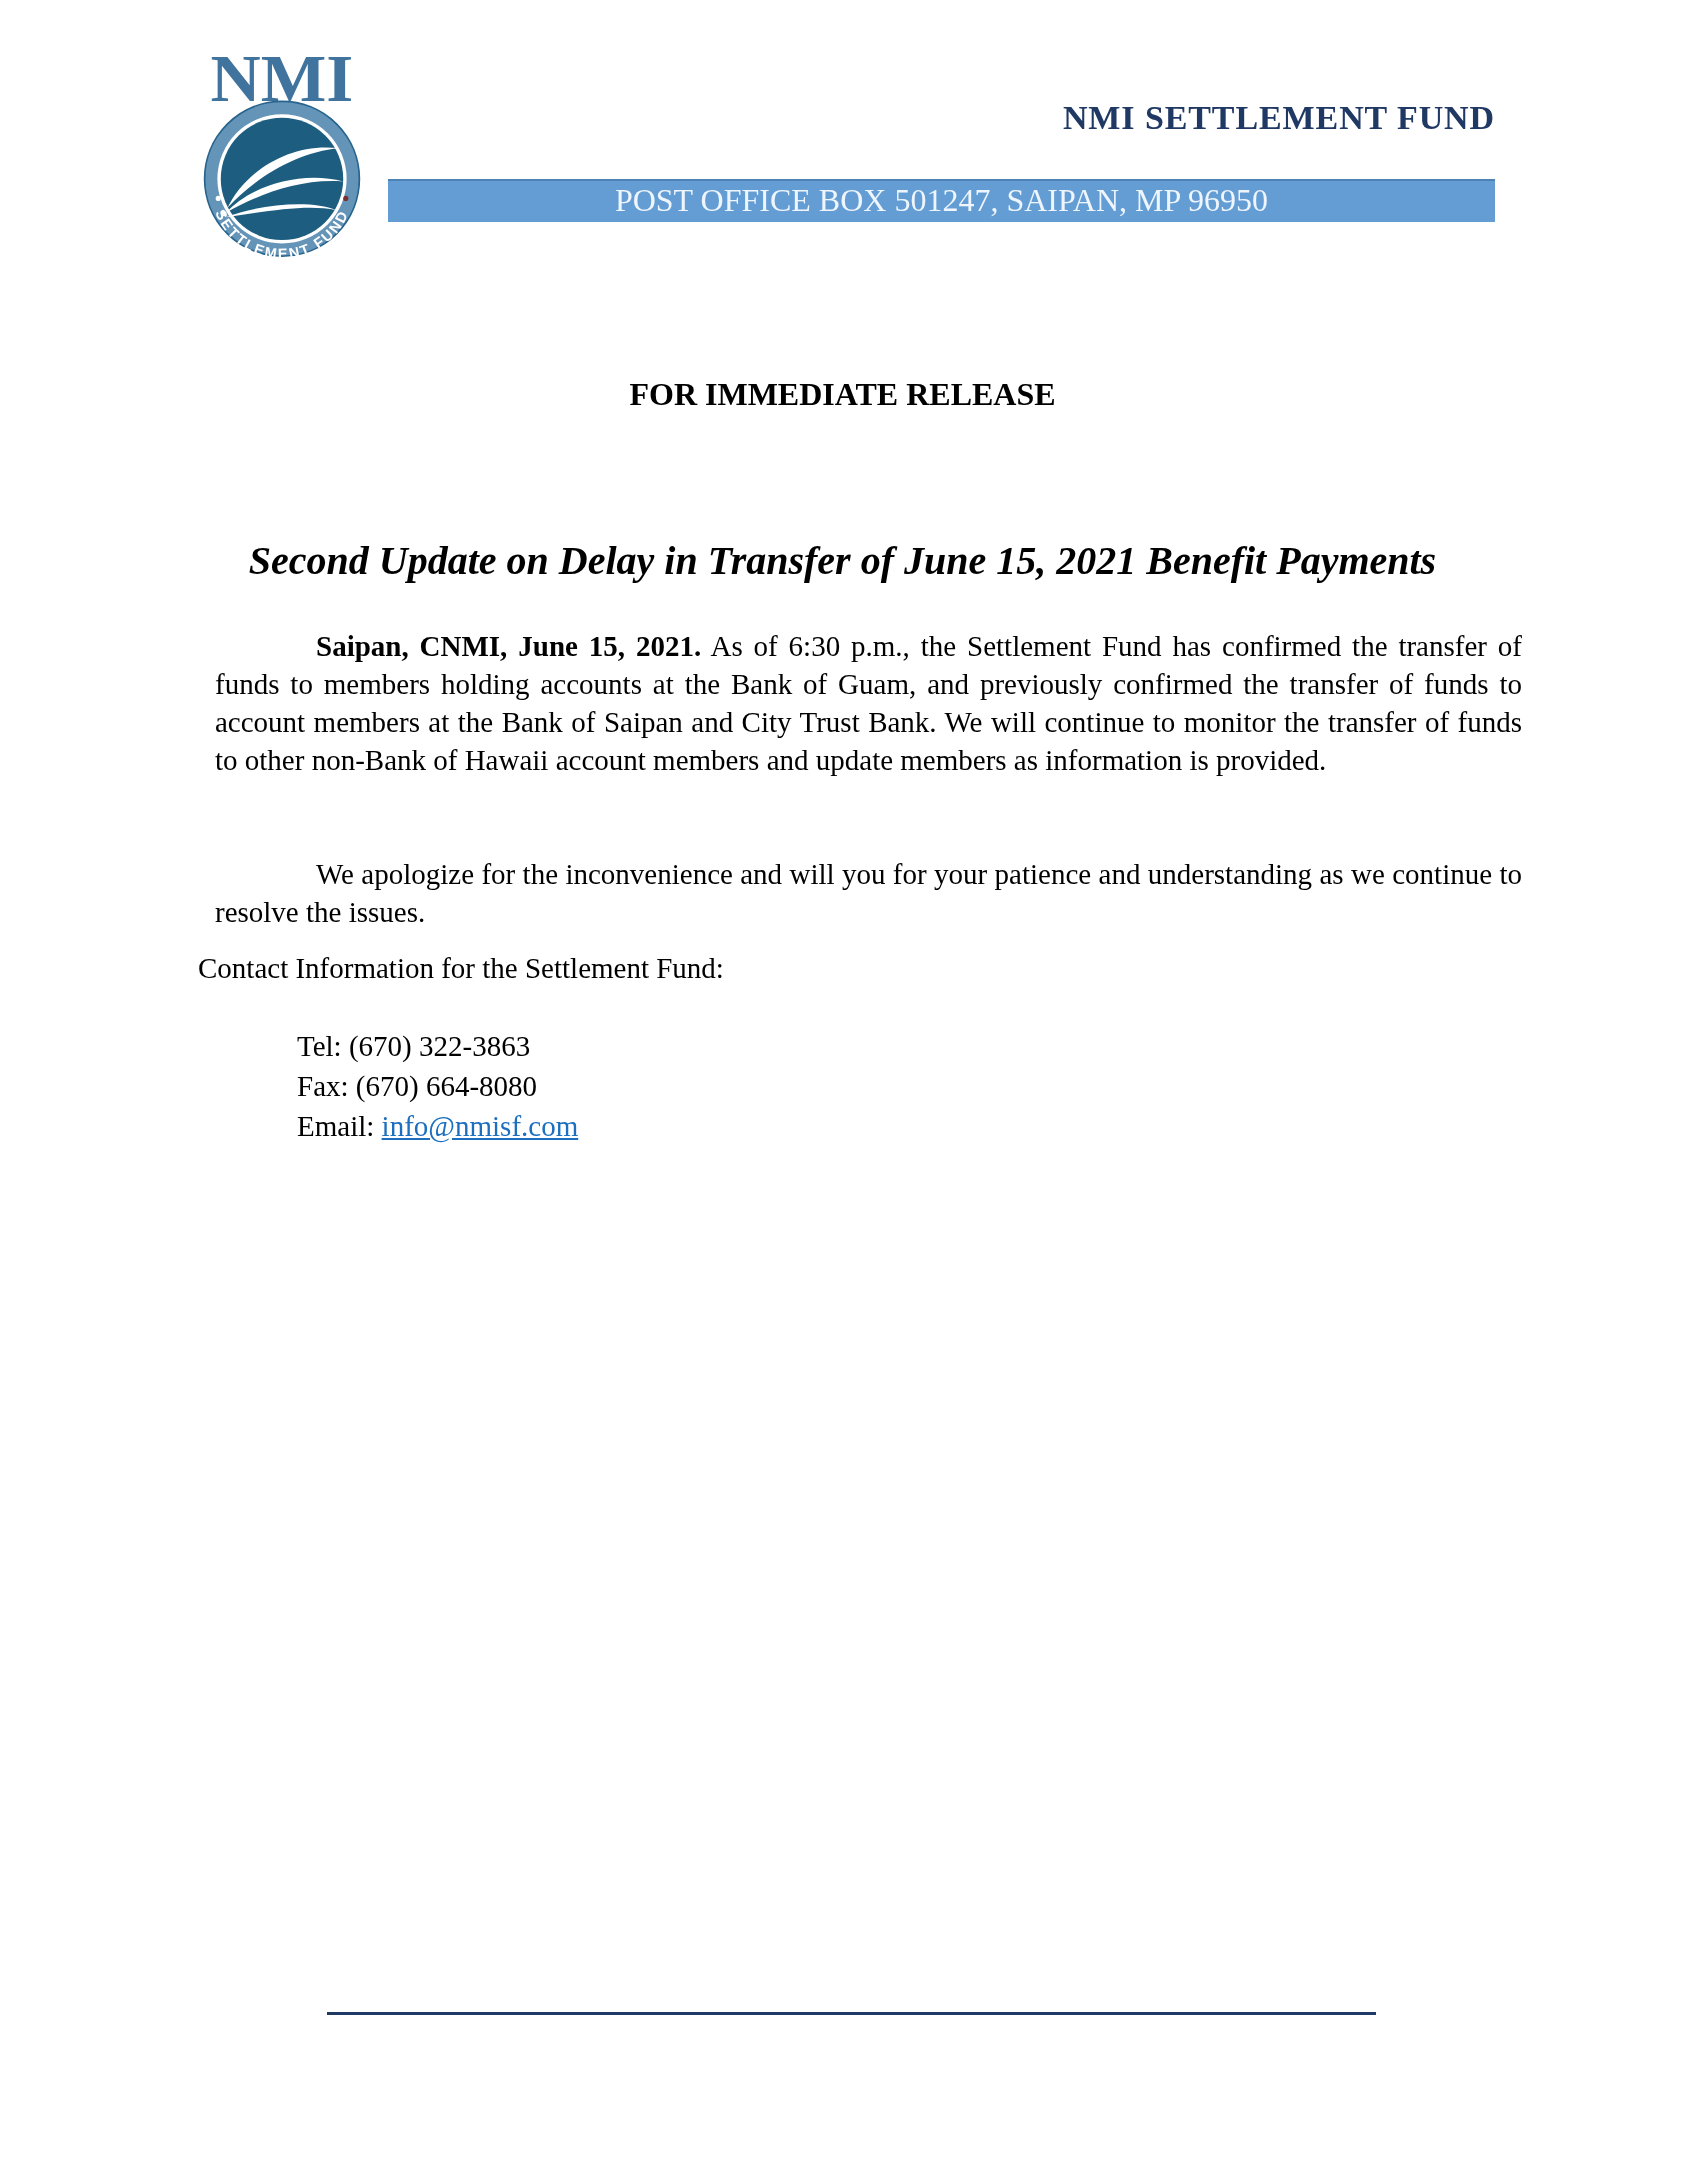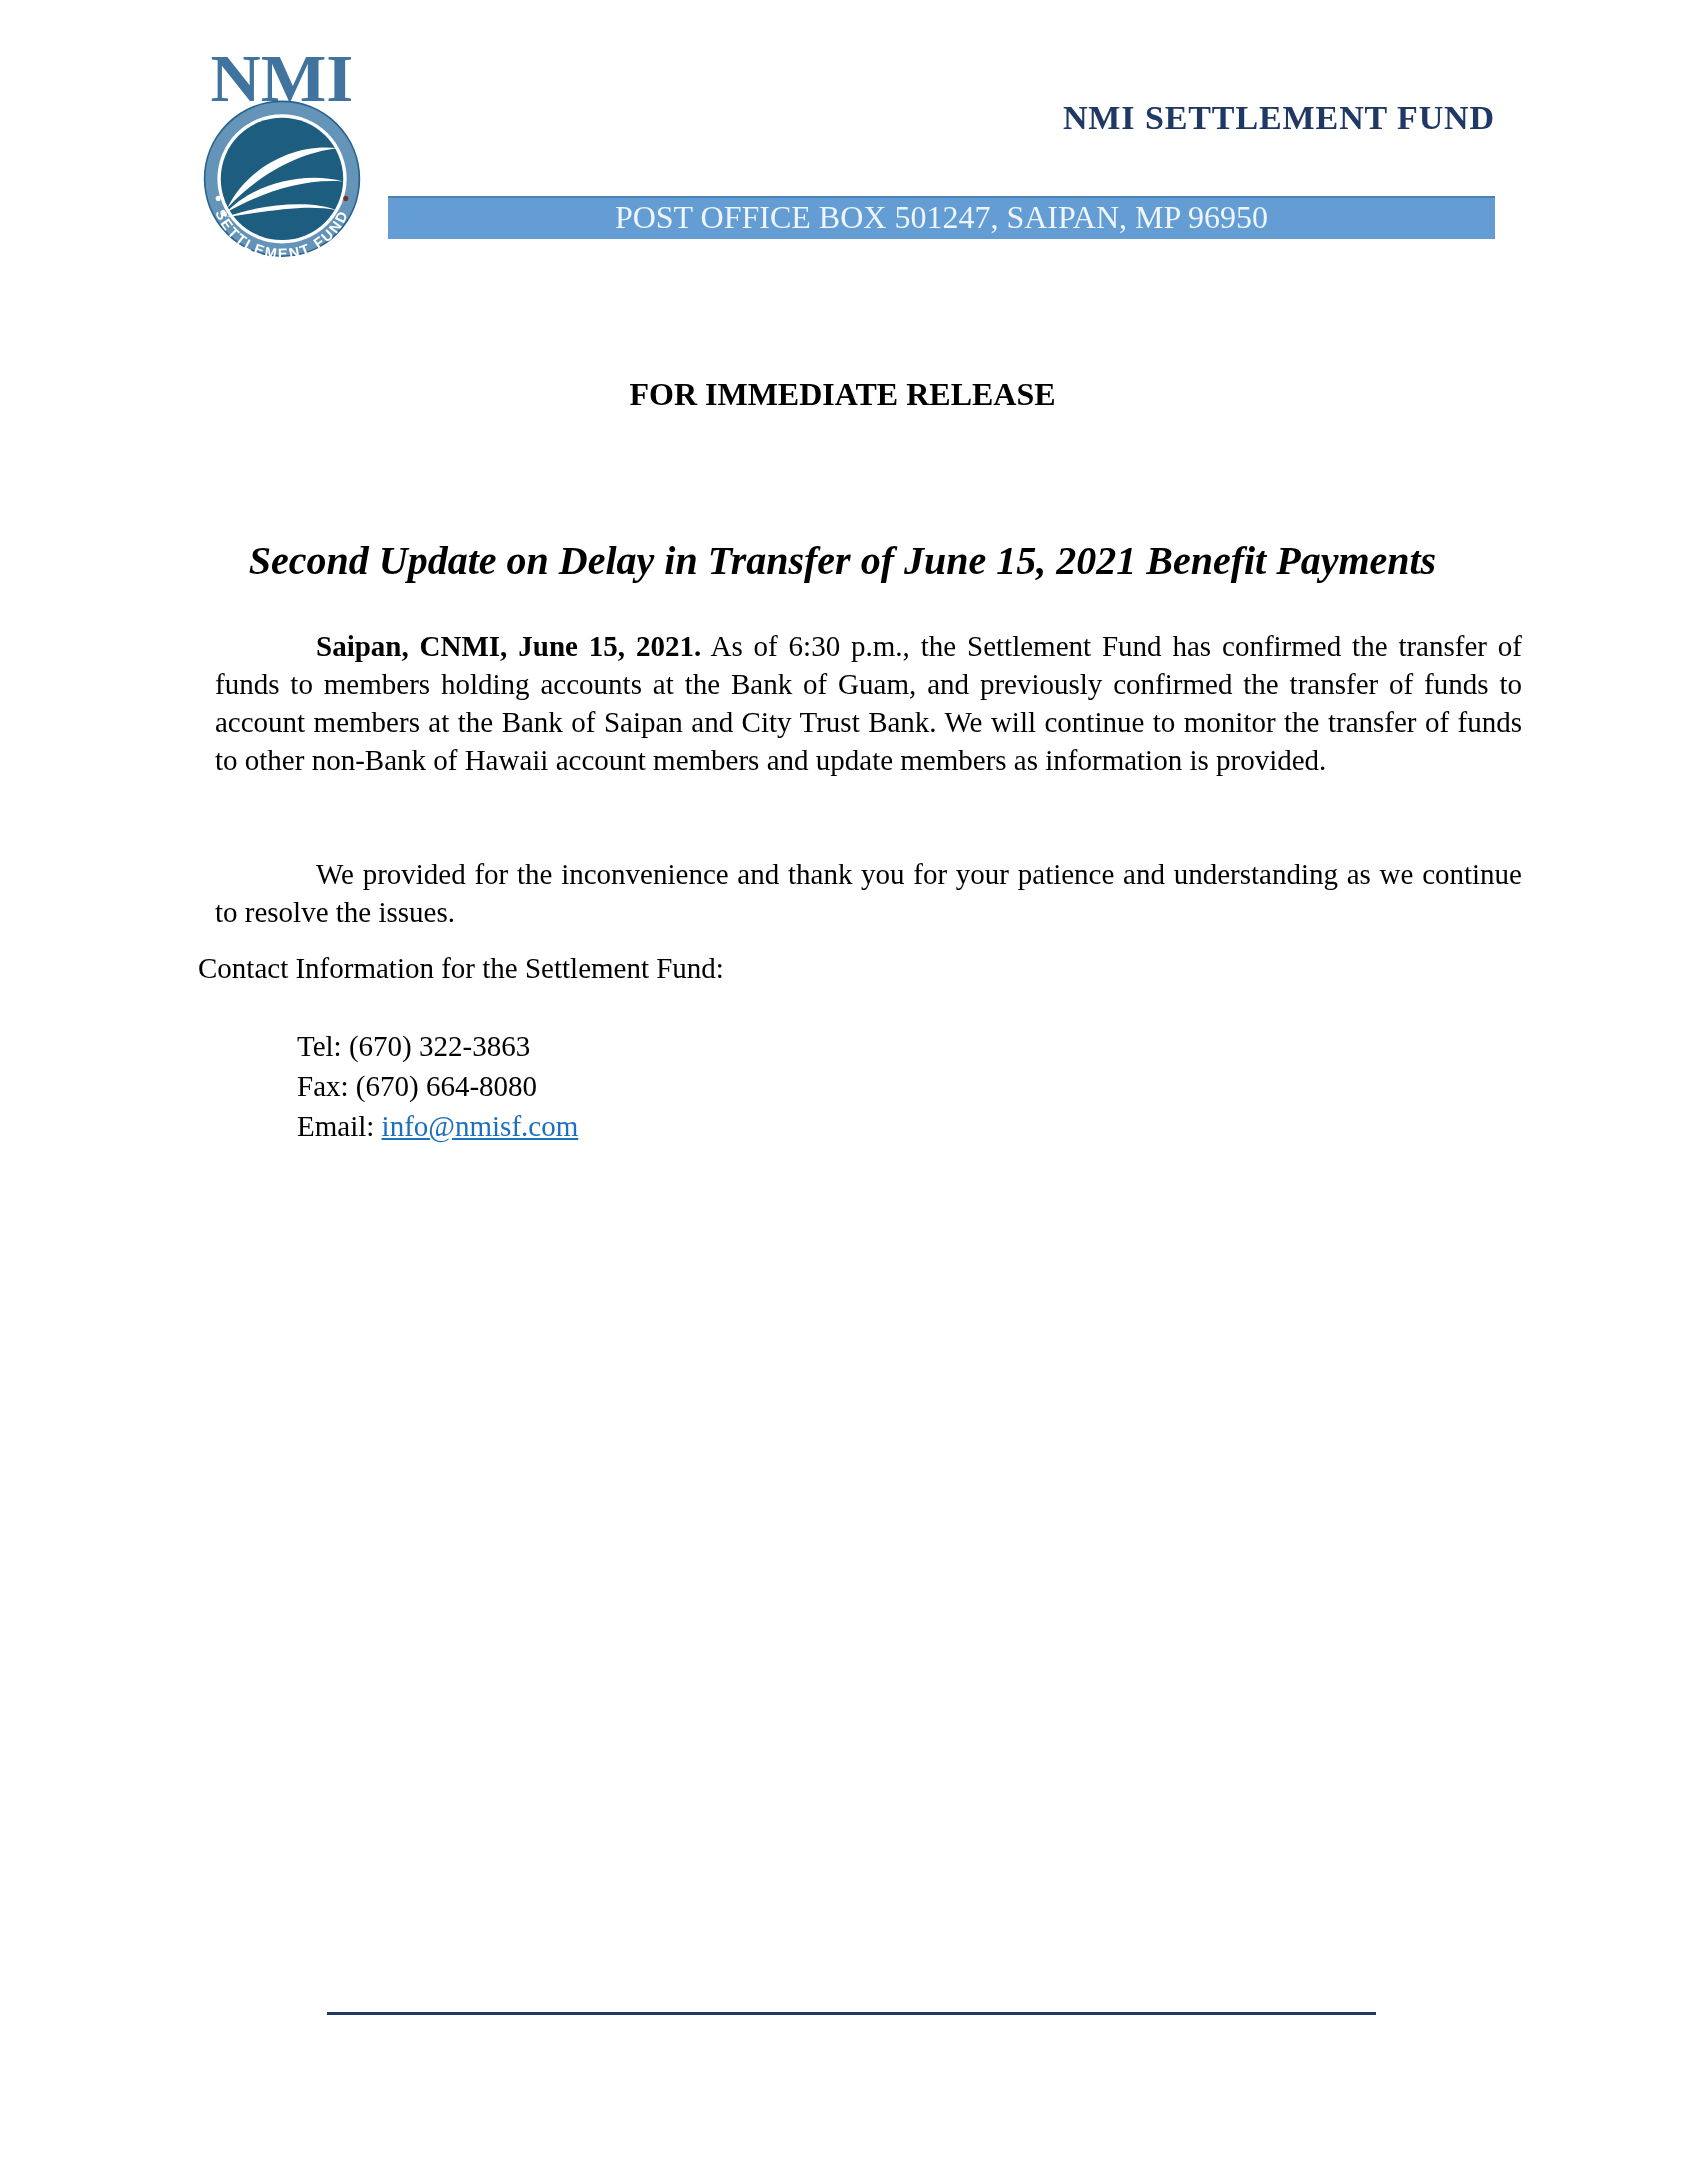--- a/index.html
+++ b/index.html
@@ -27,21 +27,20 @@
     position:absolute;left:388px;top:99px;width:1107px;
     text-align:right;font-size:34px;font-weight:bold;color:var(--navy);
     letter-spacing:0.9px;white-space:nowrap;
   }
   .banner{
     position:absolute;left:388px;top:179px;width:1107px;height:43px;
     background:var(--banner-blue);border-top:2.6px solid var(--banner-edge);
     box-sizing:border-box;
     color:#eef5fc;font-size:32px;line-height:39px;text-align:center;
     white-space:nowrap;
-    margin-top:17px;
   }
   
   .release{
     position:absolute;left:189px;top:376px;width:1307px;
     text-align:center;font-size:32px;font-weight:bold;
   }
   .doc-title{
     position:absolute;left:189px;top:537px;width:1307px;
     text-align:center;font-size:40px;font-weight:bold;font-style:italic;
   }
@@ -107,21 +106,21 @@
 
   <div class="release">FOR IMMEDIATE RELEASE</div>
 
   <div class="doc-title">Second Update on Delay in Transfer of June 15, 2021 Benefit Payments</div>
 
   <p class="para para-1">
     <strong>Saipan, CNMI, June 15, 2021.</strong>
     <span>As of 6:30 p.m., the Settlement Fund has confirmed the transfer of funds to members holding accounts at the Bank of Guam, and previously confirmed the transfer of funds to account members at the Bank of Saipan and City Trust Bank.  We will continue to monitor the transfer of funds to other non-Bank of Hawaii account members and update members as information is provided.</span>
   </p>
 
-  <p class="para para-2">We provided for the inconvenience and thank you for your patience and understanding as we continue to resolve the issues.</p>
+  <p class="para para-2">We apologize for the inconvenience and will you for your patience and understanding as we continue to resolve the issues.</p>
 
   <div class="contact-heading">Contact Information for the Settlement Fund:</div>
 
   <div class="contact-block">
     <div class="contact-line">
       <span>Tel:</span>
       <span>(670) 322-3863</span>
     </div>
     <div class="contact-line">
       <span>Fax:</span>

